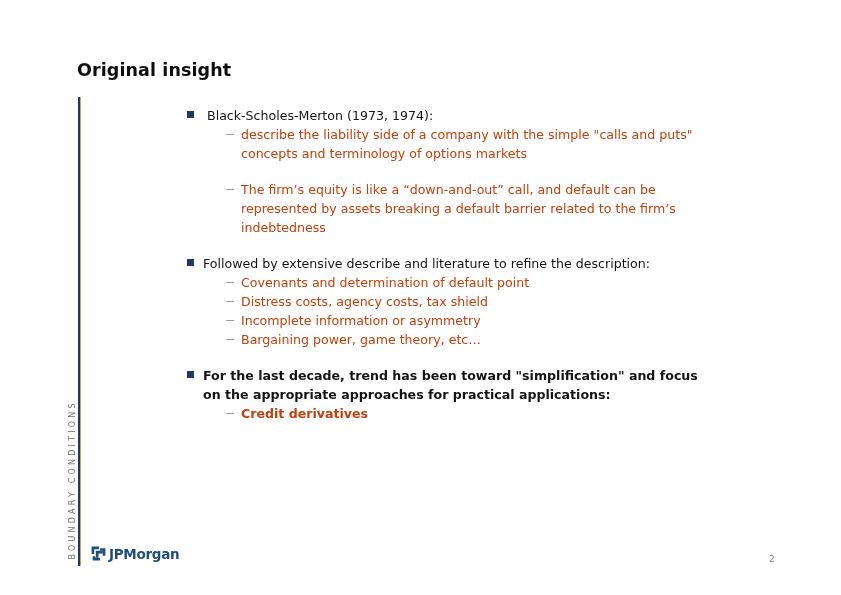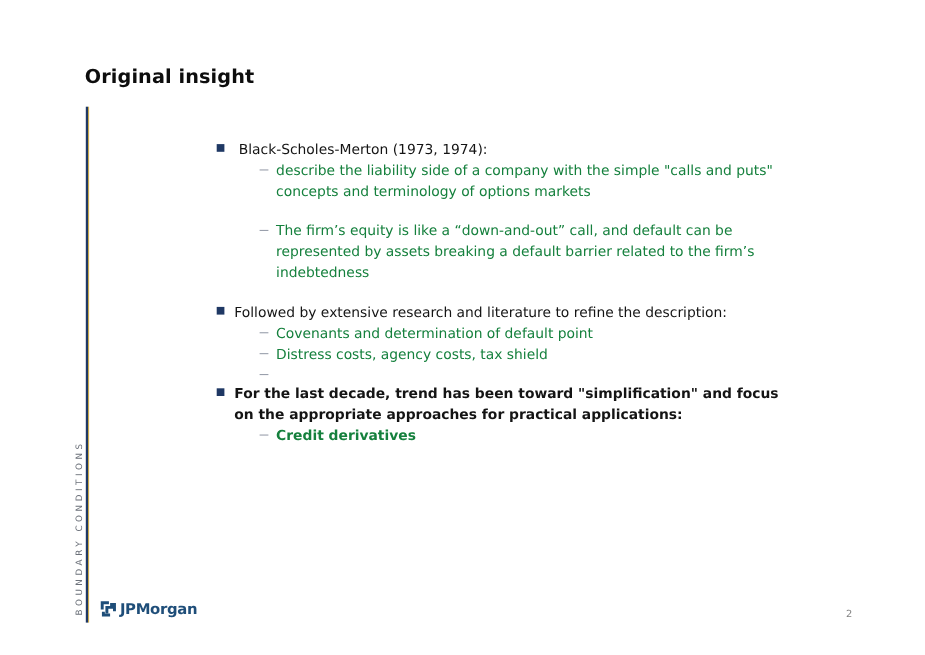--- a/index.html
+++ b/index.html
@@ -63,24 +63,23 @@
     font-family: "DejaVu Sans", sans-serif;
     font-size: 8px;
     letter-spacing: 3.2px;
     color: #6b7079;
     white-space: nowrap;
   }
 
   
   #content {
     position: absolute;
-    left: 196px;
+    left: 186px;
     top: 106px;
     width: 520px;
-    margin-top: 20px;
   }
   .block {
     margin-bottom: 17px;
   }
   .block.tight {
     margin-bottom: 15px;
     font-weight: bold;
   }
 
   
@@ -104,21 +103,21 @@
   .l2list {
     margin: 0;
     padding: 0;
     list-style: none;
   }
   .l2 {
     position: relative;
     padding-left: 55px;
     font-size: 12.6px;
     line-height: 19px;
-    color: #15803d;
+    color: #c2410c;
   }
   .l2 .dash {
     position: absolute;
     left: 40px;
     top: 9px;
     width: 8px;
     height: 1px;
     background: #9aa0ac;
   }
   .l2.italic {
@@ -180,25 +179,26 @@
         <ul class="l2list">
           <li class="l2"><span class="dash"></span><span>describe the liability side of a company with the simple "calls and puts" concepts and terminology of options markets</span></li>
         </ul>
       </div>
       <div class="block">
         <ul class="l2list">
           <li class="l2 italic"><span class="dash"></span><span>The firm’s equity is like a “down-and-out” call, and default can be represented by assets breaking a default barrier related to the firm’s indebtedness</span></li>
         </ul>
       </div>
       <div class="block">
-        <div class="l1"><span class="sq"></span><span>Followed by extensive research and literature to refine the description:</span></div>
+        <div class="l1"><span class="sq"></span><span>Followed by extensive describe and literature to refine the description:</span></div>
         <ul class="l2list">
           <li class="l2"><span class="dash"></span><span>Covenants and determination of default point</span></li>
           <li class="l2"><span class="dash"></span><span>Distress costs, agency costs, tax shield</span></li>
-          <li class="l2"><span class="dash"></span></li>
+          <li class="l2"><span class="dash"></span><span>Incomplete information or asymmetry</span></li>
+          <li class="l2"><span class="dash"></span><span>Bargaining power, game theory, etc…</span></li>
         </ul>
       </div>
       <div class="block tight">
         <div class="l1"><span class="sq"></span><span>For the last decade, trend has been toward "simplification" and focus on the appropriate  approaches for practical applications:</span></div>
         <ul class="l2list">
           <li class="l2"><span class="dash"></span><span>Credit derivatives</span></li>
         </ul>
       </div>
     </div>
 

